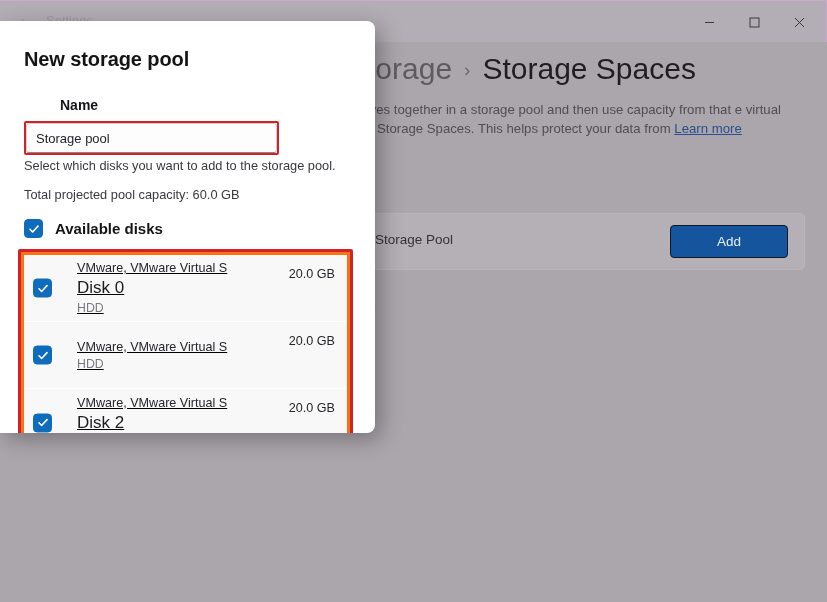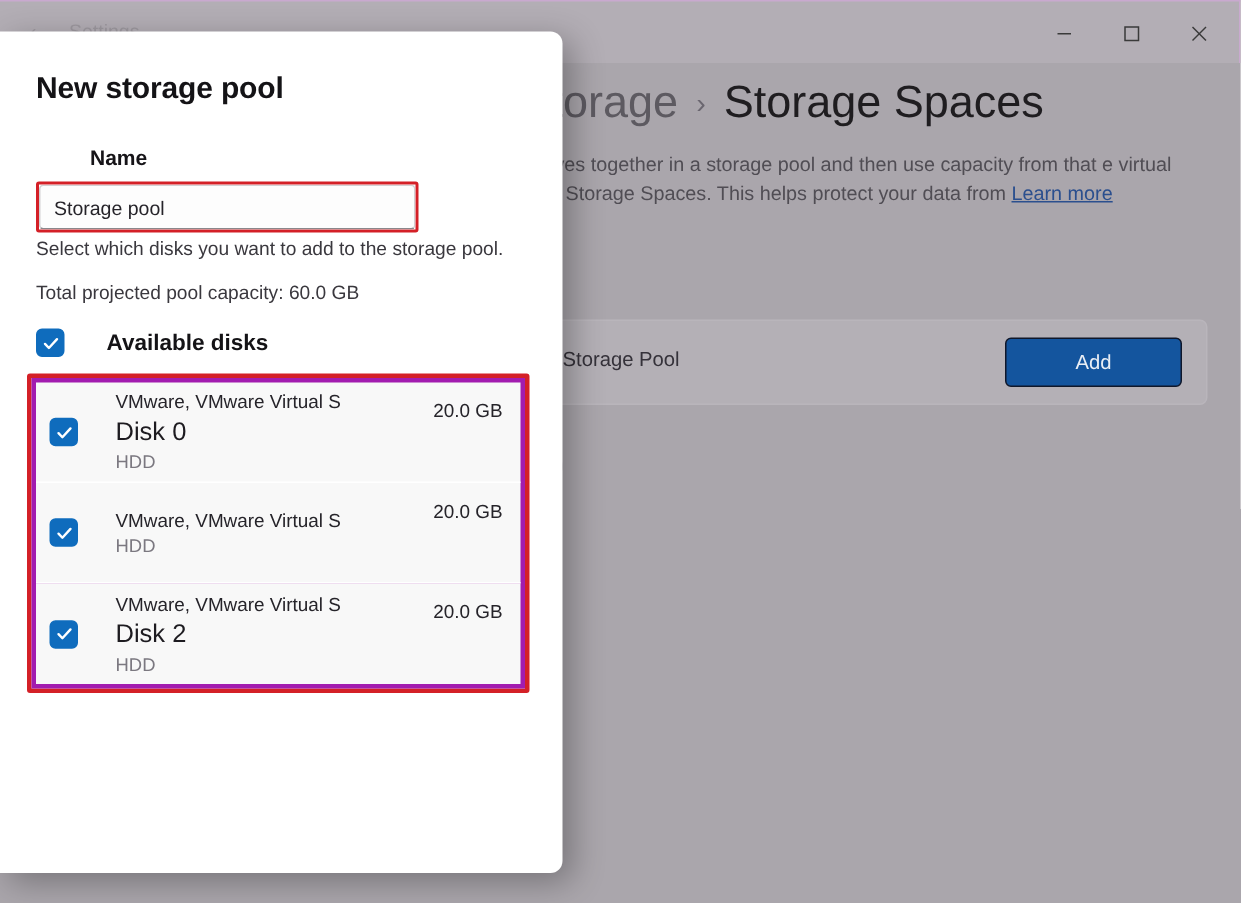--- a/index.html
+++ b/index.html
@@ -129,21 +129,21 @@
     position: absolute;
     left: 372px; top: 303px;
     font-size: 12px;
     color: #96929a;
   }
 
   
   #dialog {
     position: absolute;
     left: 0px; top: 21px;
-    width: 375px; height: 561px;
+    width: 375px; height: 412px;
     background: #ffffff;
     border-radius: 0 8px 8px 0;
     box-shadow: 6px 6px 22px rgba(0,0,0,.30);
     overflow: hidden;
     padding-left: 44px;
   }
   #dialog-body {
     position: absolute;
     left: 0; top: 0; right: 0;
     bottom: 64px;
@@ -208,39 +208,40 @@
     align-items: center;
     justify-content: center;
     flex: 0 0 auto;
   }
   .cb svg { display: block; }
 
   #available-row {
     margin-top: 17px;
     display: flex;
     align-items: center;
-    gap: 28px;
+    gap: 12px;
   }
   #available-label {
     font-size: 15px;
     font-weight: bold;
     color: #141316;
   }
 
   
   #disk-list-wrap {
     margin-top: 11px;
     border: 3px solid #d42027;
     border-radius: 2px;
     width: 335px;
     margin-left: -6px;
   }
   #disk-list {
-    background: #a21caf;
+    background: #f97316;
     padding: 3px;
+    text-decoration: underline;
   }
   .disk-row {
     position: relative;
     height: 67px;
     background: #f8f8f8;
     border-bottom: 1px solid #ffffff;
     display: flex;
     align-items: center;
   }
   .disk-row:last-child { border-bottom: none; }

